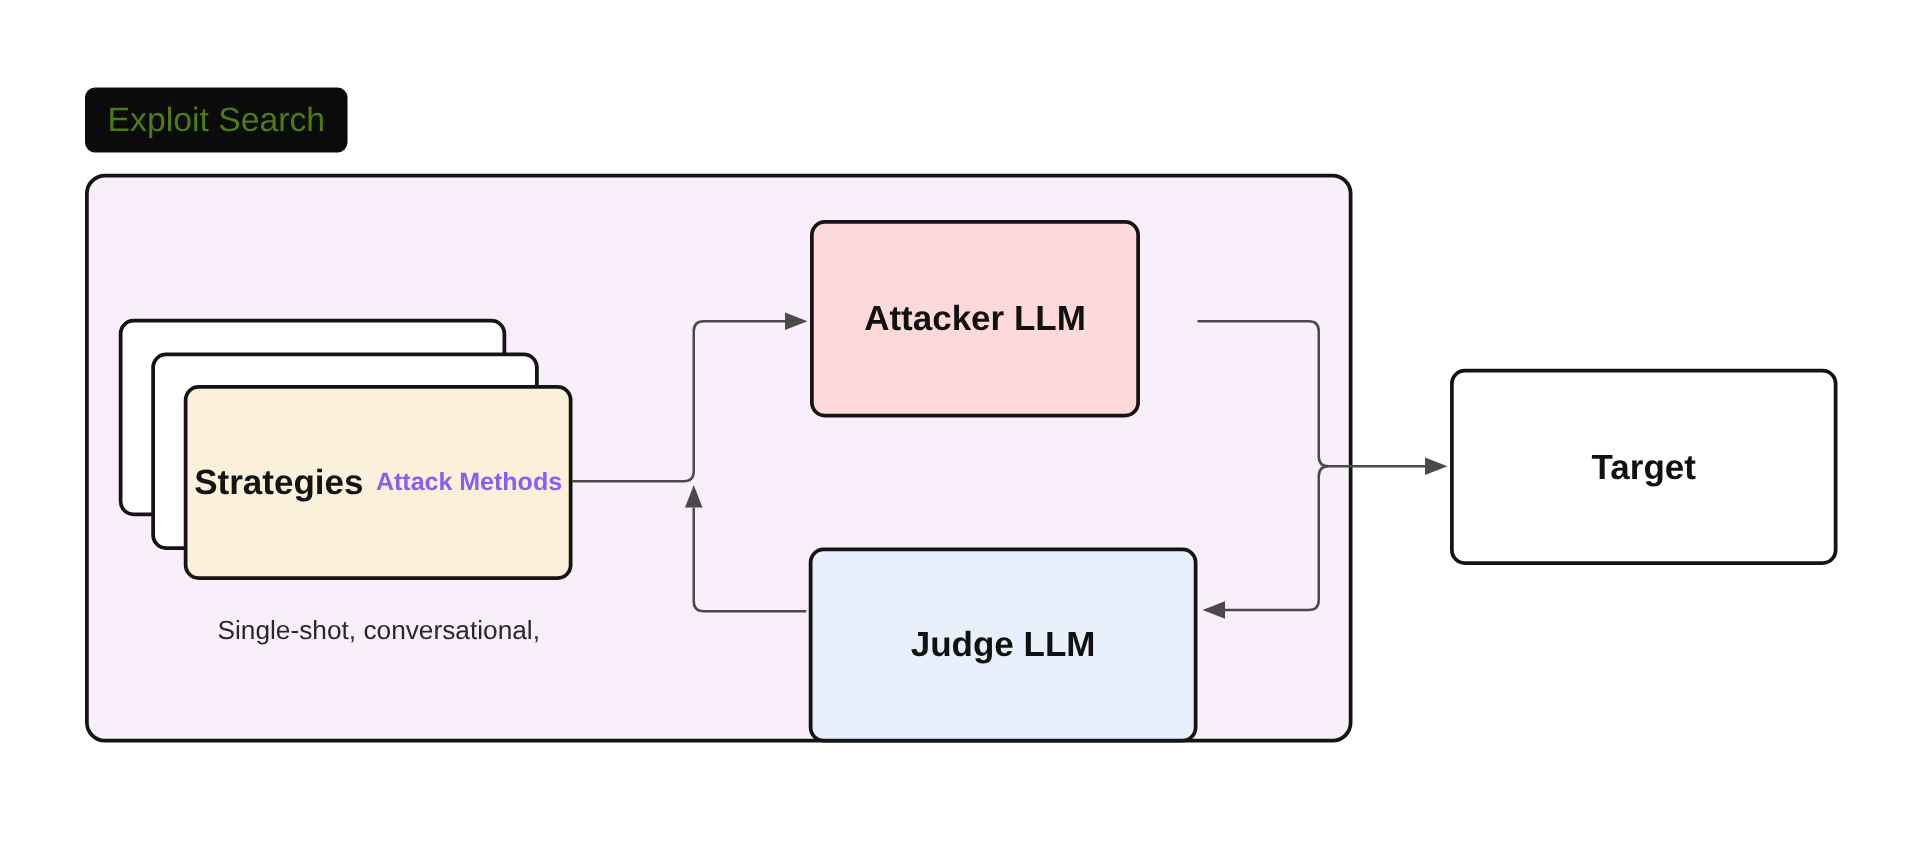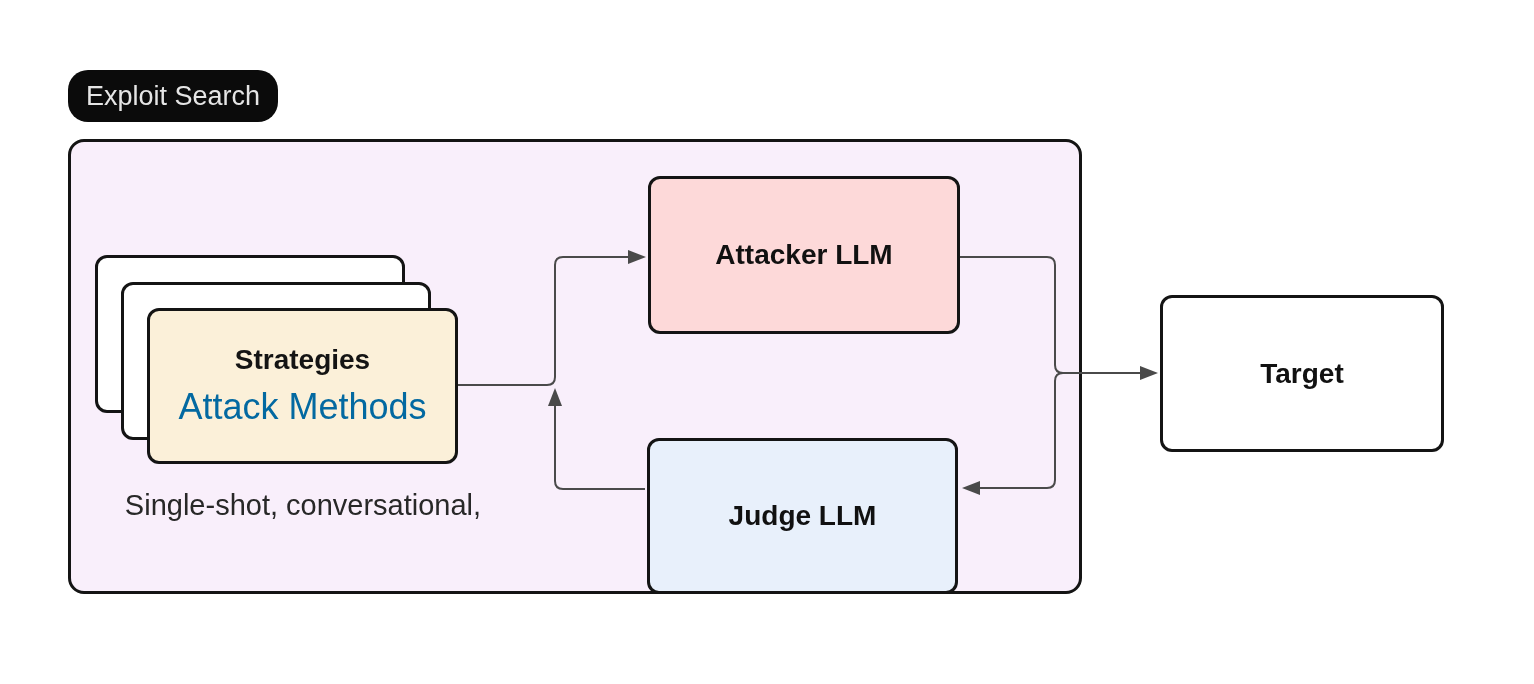--- a/index.html
+++ b/index.html
@@ -7,22 +7,22 @@
     width: 1534px; height: 684px;
     font-family: "Liberation Sans", sans-serif;
     position: relative; overflow: hidden;
   }
   #canvas { position: absolute; inset: 0; width: 1534px; height: 684px; }
 
   .badge {
     position: absolute; left: 68px; top: 70px;
     height: 52px; line-height: 52px;
     padding: 0 18px;
-    background: #0b0b0b; color: #e5e5e5;
-    font-size: 27px; border-radius: 20px;
+    background: #0b0b0b; color: #4d7c0f;
+    font-size: 27px; border-radius: 8px;
     white-space: nowrap;
   }
 
   .container {
     position: absolute; left: 68px; top: 139px;
     width: 1014px; height: 455px;
     background: #f9effb;
     border: 3px solid #141414;
     border-radius: 16px;
     box-sizing: border-box;
@@ -33,45 +33,45 @@
     border: 3px solid #141414;
     border-radius: 12px;
     box-sizing: border-box;
     background: #ffffff;
   }
   .card-back { left: 95px;  top: 255px; width: 310px; height: 158px; }
   .card-mid  { left: 121px; top: 282px; width: 310px; height: 158px; }
   .card-front {
     left: 147px; top: 308px; width: 311px; height: 156px;
     background: #fbf0d9;
-    display: flex; flex-direction: column;
+    display: flex; 
     align-items: center; justify-content: center;
     gap: 10px; z-index: 3;
   }
   .card-title { font-weight: bold; font-size: 28px; color: #141414; }
-  .card-sub   { font-size: 36px; color: #0369a1; }
+  .card-sub   { font-size: 20px; color: #8b5cf6; font-weight: bold; }
 
   .caption {
     position: absolute; left: 83px; top: 486px; width: 440px;
-    text-align: center; font-size: 29px; line-height: 38px;
+    text-align: center; font-size: 21px; line-height: 38px;
     color: #282828; z-index: 3;
   }
 
   .node {
     position: absolute;
     border: 3px solid #141414;
     border-radius: 12px;
     box-sizing: border-box;
     display: flex; align-items: center; justify-content: center;
     font-weight: bold; font-size: 28px; color: #111111;
     z-index: 4;
   }
-  .node-attacker { left: 648px;  top: 176px; width: 312px; height: 158px; background: #fdd9d9; }
+  .node-attacker { left: 648px;  top: 176px; width: 264px; height: 158px; background: #fdd9d9; }
   .node-judge    { left: 647px;  top: 411px; width: 311px; height: 156px; background: #e8f0fb; margin-top: 27px; }
-  .node-target   { left: 1160px; top: 295px; width: 284px; height: 157px; background: #ffffff; }
+  .node-target   { left: 1160px; top: 295px; width: 310px; height: 157px; background: #ffffff; }
 
   #arrow-layer {
     position: absolute; left: 0; top: 0;
     width: 1534px; height: 684px;
     z-index: 2; pointer-events: none;
   }
   #arrow-layer path { stroke: #4a4a4a; stroke-width: 2; fill: none; }
   #arrow-layer polygon { fill: #4a4a4a; }
 </style>
 </head>

